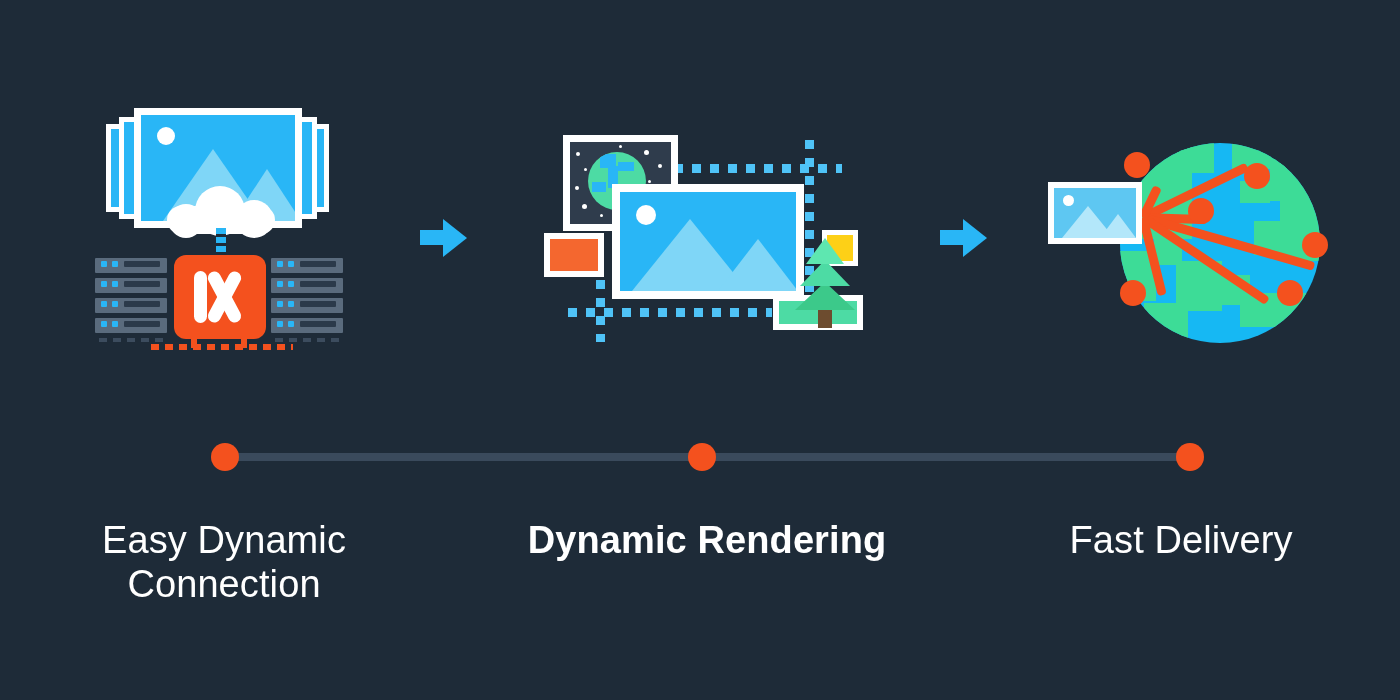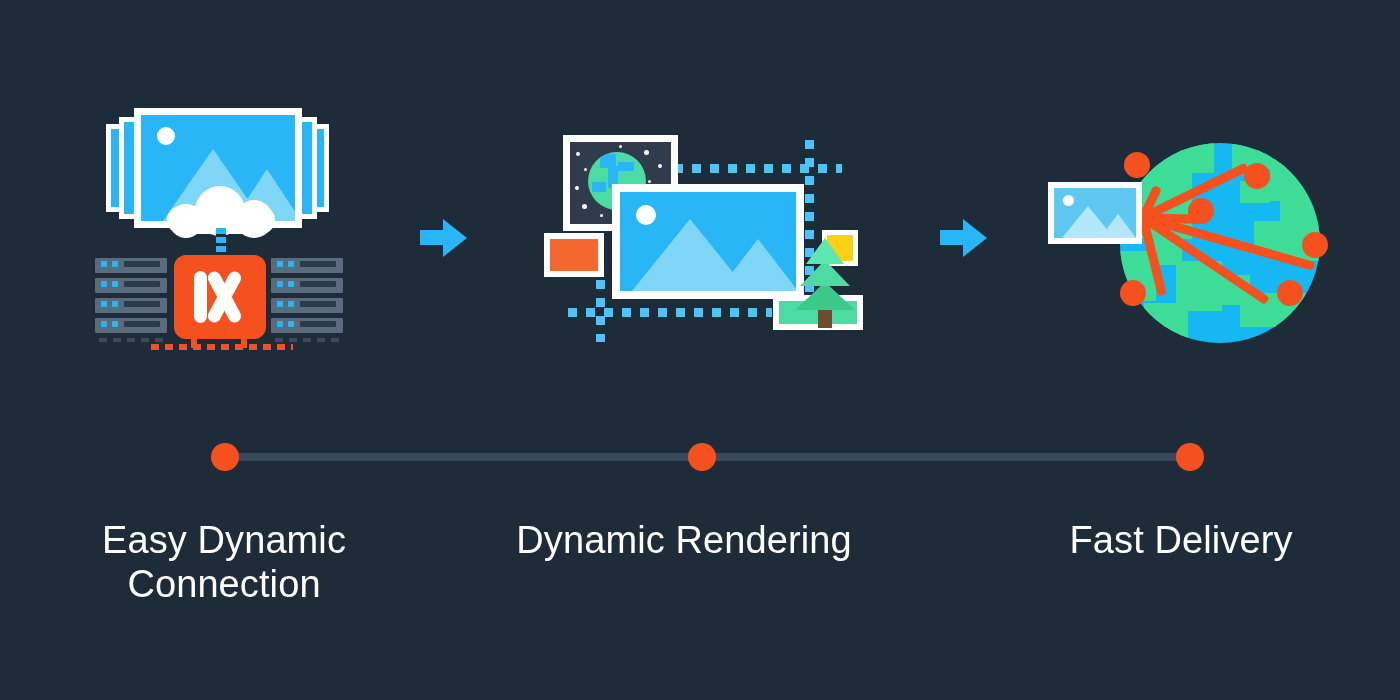--- a/index.html
+++ b/index.html
@@ -261,21 +261,21 @@
     top: 518px;
     color: #ffffff;
     font-size: 38px;
     line-height: 44px;
     font-weight: 400;
     text-align: center;
     white-space: pre-line;
     letter-spacing: 0.1px;
   }
   #label1 { left: 24px;  width: 400px; }
-  #label2 { left: 484px; width: 400px; }
+  #label2 { left: 507px; width: 400px; font-weight: bold; }
   #label3 { left: 981px; width: 400px; }
 </style>
 </head>
 <body style="background: rgb(30, 43, 56);">
 
 <div class="stage">
 
   <div class="abs" id="step1-art">
 
     <div class="sliver" style="left:11px; top:24px; width:22px; height:88px;">

